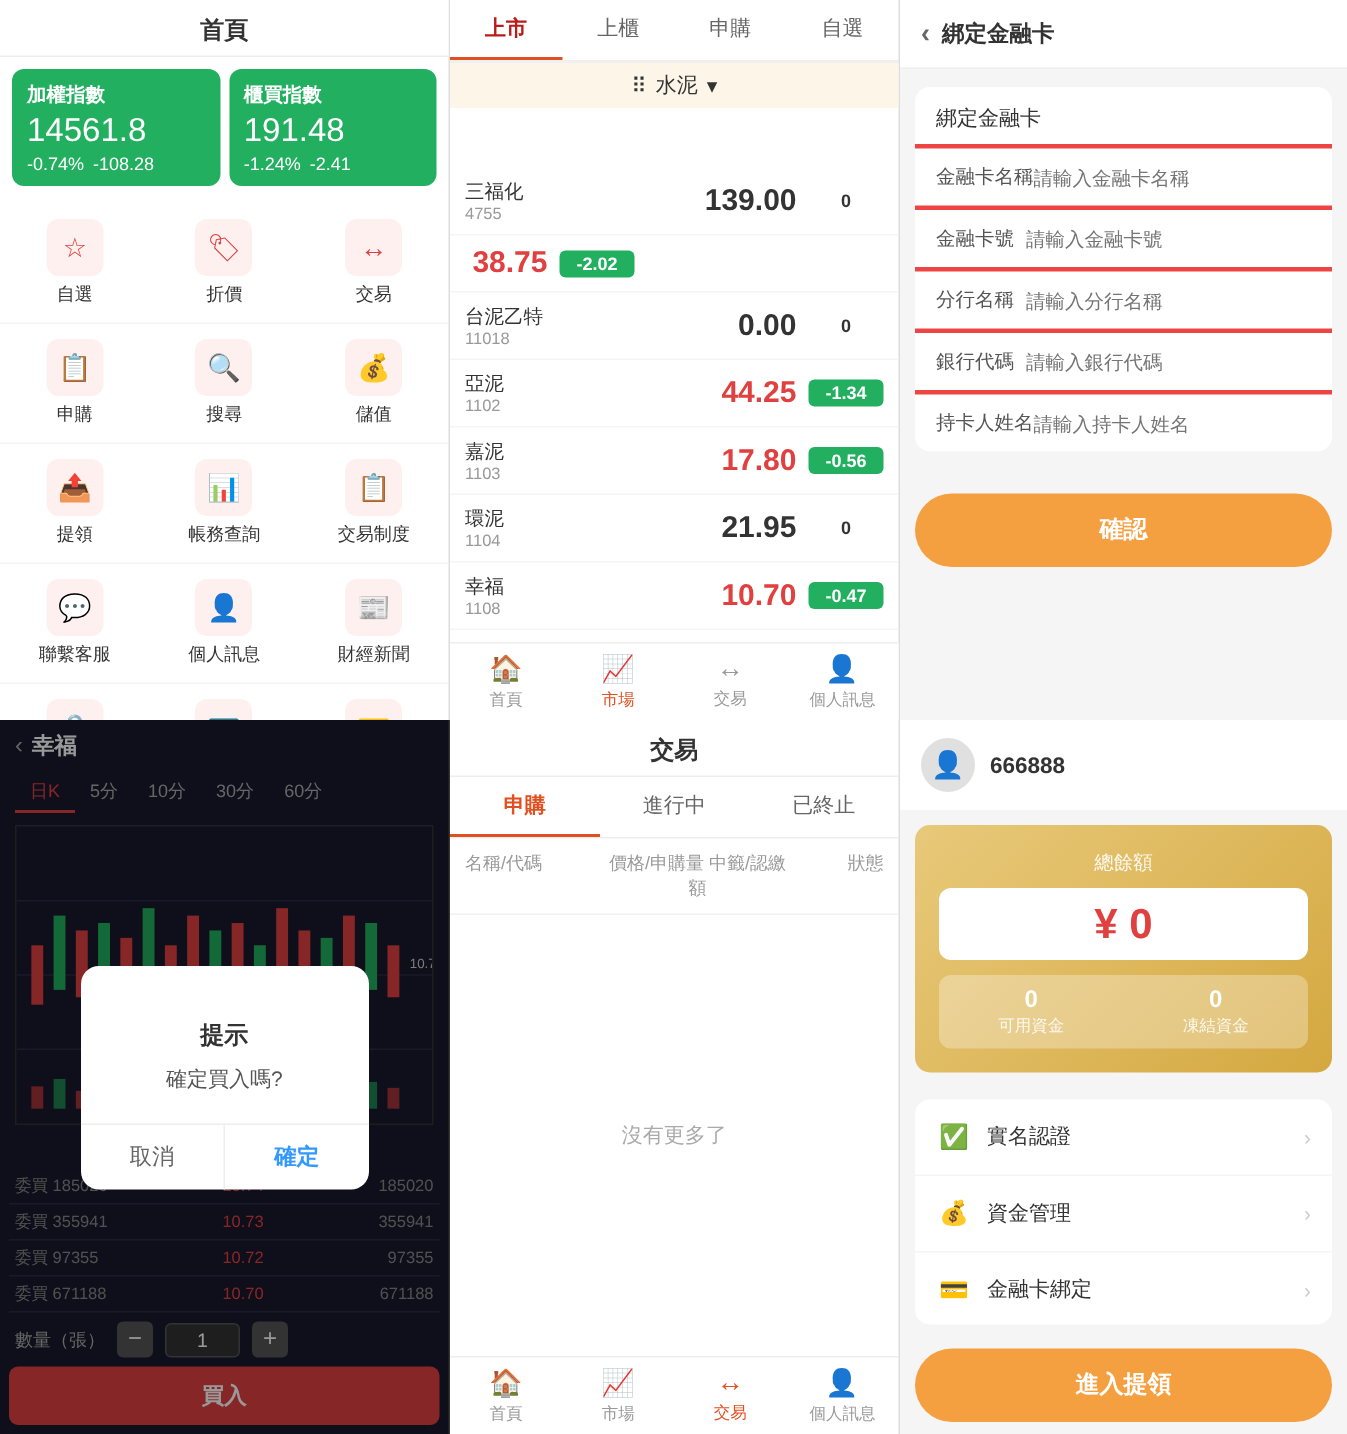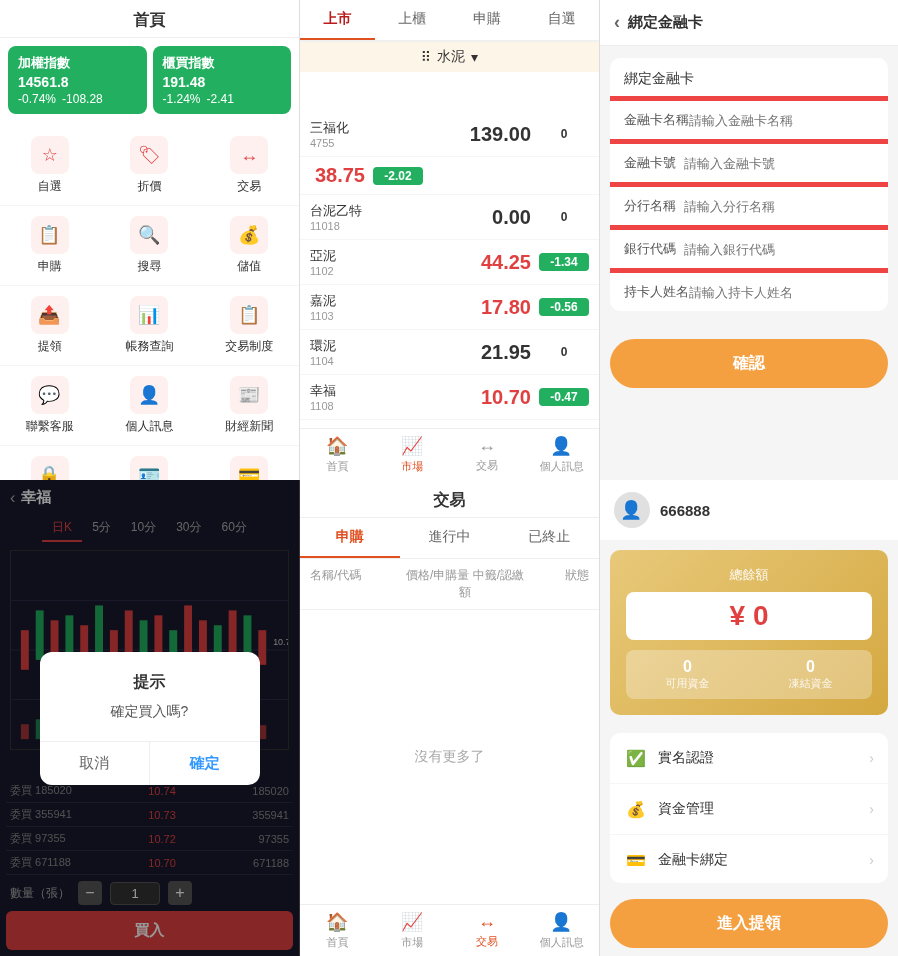--- a/index.html
+++ b/index.html
@@ -46,22 +46,22 @@
       color: #fff;
     }
     .index-box.green { background: #22b060; }
     .index-box.green2 { background: #22b060; }
 
     .index-box .index-label {
       font-size: 13px;
       font-weight: bold;
     }
     .index-box .index-value {
-      font-size: 14px;
-      font-weight: bold;
+      font-size: 22px;
+      font-weight: normal;
       margin: 2px 0;
     }
     .index-box .index-changes {
       display: flex;
       gap: 6px;
       font-size: 12px;
     }
 
     .menu-grid {
       display: grid;
@@ -230,21 +230,21 @@
       padding: 12px 14px 8px;
       font-size: 14px;
       color: #333;
       font-weight: 500;
     }
 
     .form-row {
       display: flex;
       align-items: center;
       padding: 10px 14px;
-      border-top: 5px solid #ef4444;
+      border-top: 3px solid #ef4444;
     }
 
     .form-label {
       font-size: 13px;
       color: #555;
       min-width: 60px;
     }
 
     .form-input {
       flex: 1;
@@ -287,21 +287,20 @@
       gap: 6px;
     }
 
     .panel-chart .back-btn { color: #aaa; font-size: 16px; cursor: pointer; }
     .panel-chart .chart-title { color: #fff; font-size: 15px; font-weight: bold; }
 
     .chart-tabs {
       display: flex;
       gap: 0;
       padding: 0 10px 8px;
-      justify-content: center;
     }
 
     .chart-tab {
       padding: 4px 10px;
       font-size: 12px;
       color: #aaa;
       cursor: pointer;
     }
     .chart-tab.active {
       color: #e04040;
@@ -366,22 +365,22 @@
       background: rgba(0,0,0,0.4);
       display: flex;
       align-items: center;
       justify-content: center;
       z-index: 10;
     }
 
     .dialog-box {
       background: #fff;
       border-radius: 12px;
-      padding: 20px 20px 16px;
-      width: 220px;
+      padding: 36px 20px 16px;
+      width: 192px;
       text-align: center;
     }
 
     .dialog-title {
       font-size: 16px;
       font-weight: bold;
       color: #333;
       margin-bottom: 10px;
     }
 

